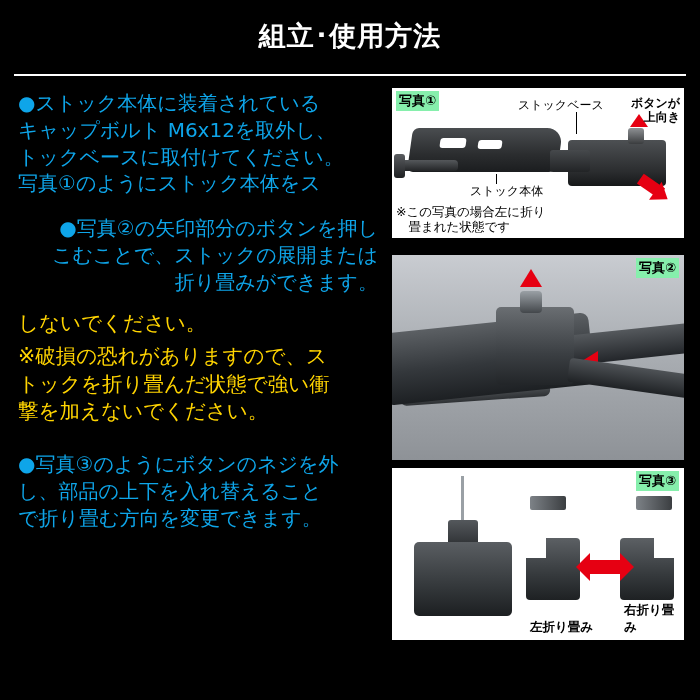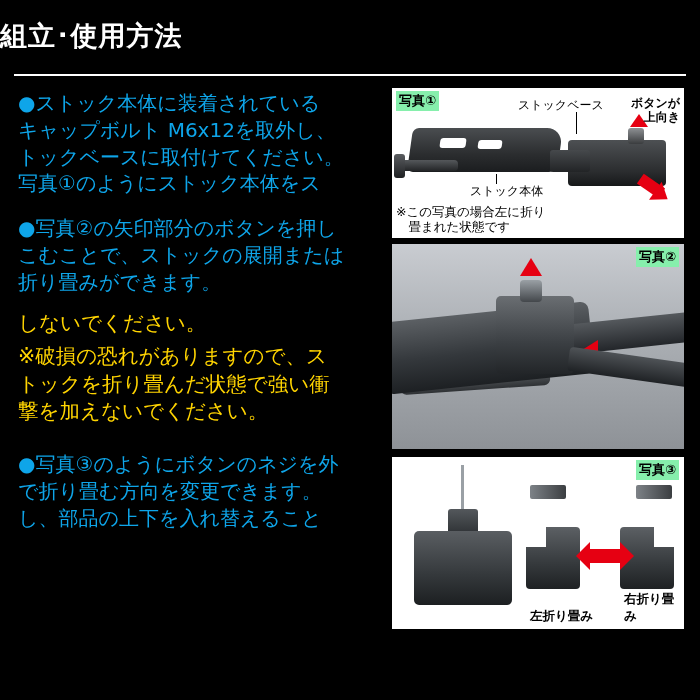--- a/index.html
+++ b/index.html
@@ -7,55 +7,55 @@
     width: 700px; height: 700px;
     background: #000;
     font-family: "DejaVu Sans", "Liberation Sans", sans-serif;
     overflow: hidden;
   }
   .page { position: relative; width:700px; height:700px; background:#000; }
 
   
   .title-bar {
     position:absolute; left:0; top:0; width:700px; height:72px;
-    display:flex; align-items:center; justify-content:flex-start;
+    display:flex; align-items:center; justify-content:center;
   }
   .title {
     color:#fff; font-size:27px; font-weight:bold; letter-spacing:1px;
   }
   .title-rule {
     position:absolute; left:14px; top:74px; width:672px; height:2px; background:#fff;
   }
 
   
   .left-col { position:absolute; left:18px; top:88px; width:360px; }
   .right-col { position:absolute; left:392px; top:88px; width:292px; }
 
   
   .para { color:#0ea5e9; font-size:20px; line-height:1.34; margin-bottom:14px; }
   .note { color:#ffd400; font-size:20.5px; line-height:1.34; margin-bottom:6px; }
   .indent { display:block; }
 
   .block-1 { margin-top:2px; }
-  .block-2 { margin-top:18px; }
+  .block-2 { margin-top:18px;text-align:right; }
   .block-3 { margin-top:26px; }
 
   
   .panel {
     position:relative; background:#fff; overflow:hidden;
   }
   .panel-label {
     position:absolute; font-size:13px; color:#000; background:#86efac;
     padding:1px 3px; font-weight:bold; z-index:6;
   }
   .lbl-tl { left:4px; top:3px; }
   .lbl-tr { right:5px; top:3px; }
 
   #photo1 { width:292px; height:150px; top:0; }
-  #photo2 { width:292px; height:205px; margin-top:6px; }
+  #photo2 { width:292px; height:205px; margin-top:17px; }
   #photo3 { width:292px; height:172px; margin-top:8px; }
 
   .caption {
     position:absolute; left:4px; bottom:3px; font-size:12.5px; color:#000;
     line-height:1.25;
   }
   .cap-line { display:block; }
 
   .callout { position:absolute; font-size:12px; color:#000; line-height:1.2; }
   .callout.bold { font-weight:bold; }
@@ -233,22 +233,22 @@
     </div>
 
     <div class="note">
       <span class="indent">※破損の恐れがありますので、ス</span>
       <span class="indent">トックを折り畳んだ状態で強い衝</span>
       <span class="indent">撃を加えないでください。</span>
     </div>
 
     <div class="para block-3">
       <span class="indent">●写真③のようにボタンのネジを外</span>
+      <span class="indent">し、部品の上下を入れ替えること</span>
       <span class="indent">で折り畳む方向を変更できます。</span>
-      <span class="indent">し、部品の上下を入れ替えること</span>
     </div>
   </div>
 
   <div class="right-col">
 
     <div class="panel" id="photo1">
       <div class="panel-label lbl-tl">写真①</div>
 
       <div class="p1-stock"></div>
       <div class="p1-hole" style="left:48px; top:50px; width:26px; height:10px; transform:skewX(-8deg);"></div>

